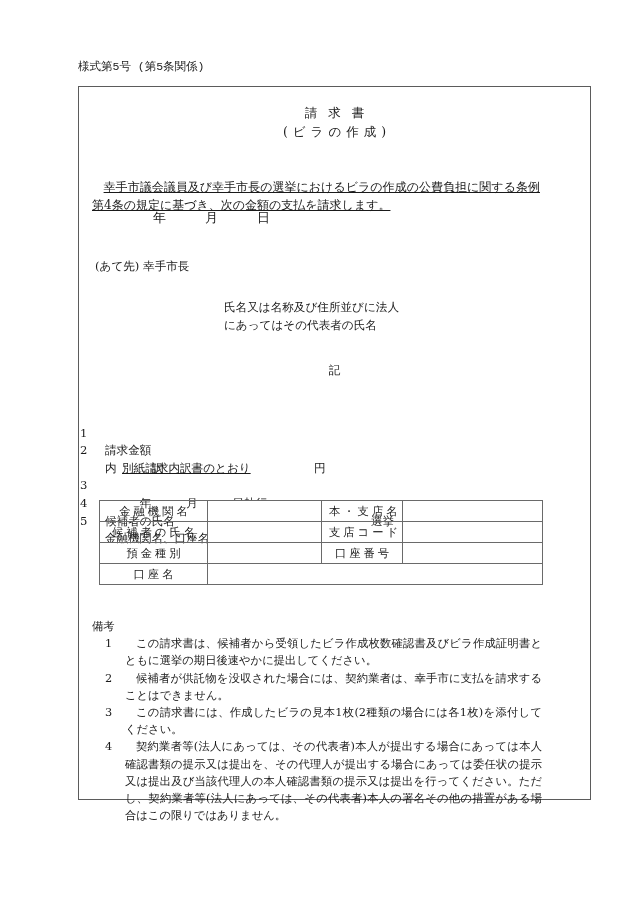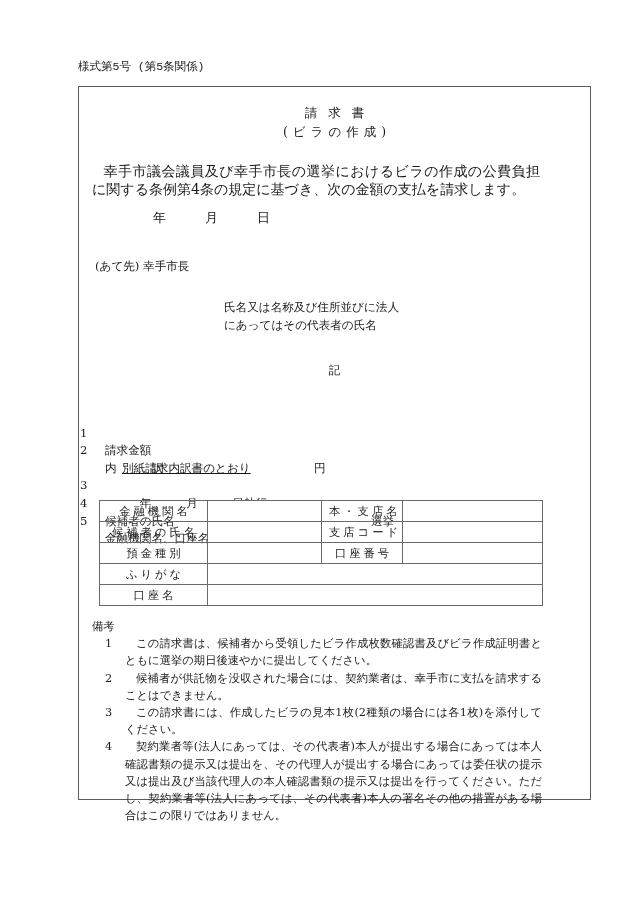--- a/index.html
+++ b/index.html
@@ -69,27 +69,28 @@
     font-size: 12.5px;
     letter-spacing: 5px;
     text-indent: 5px;
     line-height: 17px;
   }
 
   
   .lead {
     position: absolute;
     left: 13px;
-    top: 76px;
+    top: 92px;
     width: 448px;
-    font-size: 14px;
+    font-size: 12px;
     line-height: 17.5px;
     text-align: justify;
     text-justify: inter-character;
     text-indent: 11.6px;
+    text-decoration: underline;
   }
 
   .date-line {
     position: absolute;
     left: 74px;
     top: 122px;
     font-size: 13px;
     line-height: 17px;
     letter-spacing: 0px;
     white-space: pre;
@@ -302,24 +303,20 @@
             <td class="lbl">支店コード</td>
             <td class="val"></td>
           </tr>
           <tr>
             <td class="lbl">預金種別</td>
             <td class="val"></td>
             <td class="lbl">口座番号</td>
             <td class="val"></td>
           </tr>
           <tr>
-            <td class="lbl">ふりがな</td>
-            <td class="val" colspan="3"></td>
-          </tr>
-          <tr>
             <td class="lbl">口座名</td>
             <td class="val" colspan="3"></td>
           </tr>
         </tbody>
       </table>
 
       <div class="remarks">
         <div class="remarks-head">備考</div>
 
         <div class="remark">

